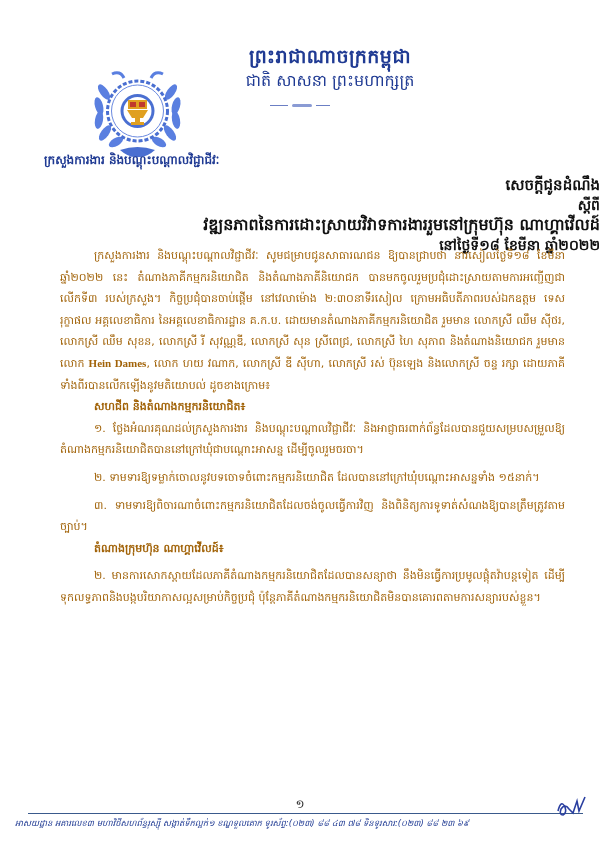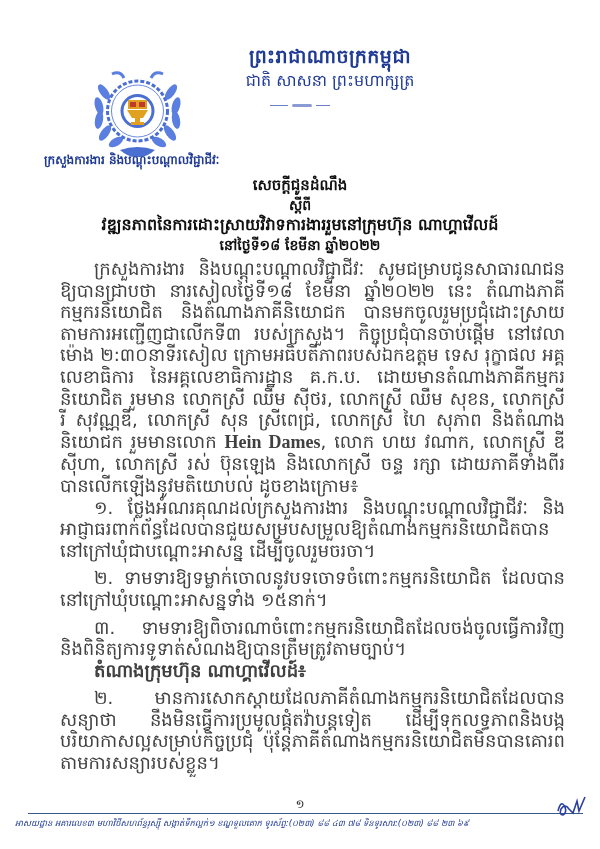--- a/index.html
+++ b/index.html
@@ -7,27 +7,27 @@
     width:600px; height:849px; background:#ffffff; position:relative; overflow:hidden;
     font-family:"DejaVu Sans", sans-serif; color:#1a1a1a;
   }
   .abs { position:absolute; }
   .kingdom { left:0; width:660px; text-align:center; top:44px; color:#1f3a93; font-size:19px; font-weight:bold; letter-spacing:0.5px; }
   .motto { left:0; width:660px; text-align:center; top:70px; color:#1f3a93; font-size:16px; }
   .divider-orn { left:270px; width:60px; top:101px; height:8px; }
   .divider-orn .line { position:absolute; top:4px; height:1px; background:#6b7fc4; }
   .logo { left:90px; top:62px; width:95px; height:98px; }
   .ministry { left:10px; top:152px; color:#1f3a93; font-size:12px; font-weight:bold; white-space:nowrap;margin-left:34px; }
-  .title-block { left:0; width:600px; top:175px; text-align:center; font-weight:bold; color:#111; }
+  .title-block { left:0; width:600px; top:175px; text-align:right; font-weight:bold; color:#111; }
   .title-block div { line-height:20px; }
   .t1 { font-size:15px; }
   .t2 { font-size:14px; }
   .t3 { font-size:16px; }
   .t4 { font-size:14px; }
-  .body-text { left:60px; width:505px; top:258px; font-size:18px; line-height:21.6px; color:#404040; text-align:justify; }
+  .body-text { left:60px; width:505px; top:245px; font-size:11px; line-height:21.6px; color:#a16207; text-align:justify; }
   .body-text p { margin:0; }
   .indent { text-indent:34px; }
   .sub { padding-left:34px; font-weight:bold; margin:0; }
   .gap { height:6px; }
   .pagenum { left:0; width:600px; text-align:center; top:796px; font-size:12px; color:#222; }
   .footer-rule { left:28px; width:555px; top:813px; height:1px; background:#3a5a8c; }
   .footer-text { left:0; width:484px; text-align:center; top:818px; font-size:8.4px; font-style:italic; color:#1f3a93; white-space:nowrap; }
   .signature { left:555px; top:793px; width:36px; height:26px; }
 </style>
 </head>
@@ -79,20 +79,21 @@
 
 <div class="abs title-block">
   <div class="t1">សេចក្ដីជូនដំណឹង</div>
   <div class="t2">ស្ដីពី</div>
   <div class="t3">វឌ្ឍនភាពនៃការដោះស្រាយវិវាទការងាររួមនៅក្រុមហ៊ុន ណាហ្គាវើលដ៍</div>
   <div class="t4">នៅថ្ងៃទី១៨ ខែមីនា ឆ្នាំ២០២២</div>
 </div>
 
 <div class="abs body-text">
   <p class="indent"><span>ក្រសួងការងារ និងបណ្ដុះបណ្ដាលវិជ្ជាជីវៈ សូមជម្រាបជូនសាធារណជន ឱ្យបានជ្រាបថា នារសៀលថ្ងៃទី១៨ ខែមីនា ឆ្នាំ២០២២ នេះ តំណាងភាគីកម្មករនិយោជិត និងតំណាងភាគីនិយោជក បានមកចូលរួមប្រជុំដោះស្រាយតាមការអញ្ជើញជាលើកទី៣ របស់ក្រសួង។ កិច្ចប្រជុំបានចាប់ផ្ដើម នៅវេលាម៉ោង ២:៣០នាទីរសៀល ក្រោមអធិបតីភាពរបស់ឯកឧត្ដម ទេស រុក្ខាផល អគ្គលេខាធិការ នៃអគ្គលេខាធិការដ្ឋាន គ.ក.ប. ដោយមានតំណាងភាគីកម្មករនិយោជិត រួមមាន លោកស្រី ឈឹម ស៊ីថរ, លោកស្រី ឈឹម សុខន, លោកស្រី រី សុវណ្ណឌី, លោកស្រី សុន ស្រីពេជ្រ, លោកស្រី ហៃ សុភាព និងតំណាងនិយោជក រួមមានលោក </span><b style="font-family:'Liberation Serif', serif;">Hein Dames</b><span>, លោក ហយ វណាក, លោកស្រី ឌី ស៊ីហា, លោកស្រី រស់ ប៊ុនឡេង និងលោកស្រី ចន្ទ រក្សា ដោយភាគីទាំងពីរបានលើកឡើងនូវមតិយោបល់ ដូចខាងក្រោម៖</span></p>
+  <p class="sub">សហជីព និងតំណាងកម្មករនិយោជិត៖</p>
   <p class="indent">១. ថ្លែងអំណរគុណដល់ក្រសួងការងារ និងបណ្ដុះបណ្ដាលវិជ្ជាជីវៈ និងអាជ្ញាធរពាក់ព័ន្ធដែលបានជួយសម្របសម្រួលឱ្យតំណាងកម្មករនិយោជិតបាននៅក្រៅឃុំជាបណ្ដោះអាសន្ន ដើម្បីចូលរួមចរចា។</p>
   <div class="gap"></div>
   <p class="indent">២. ទាមទារឱ្យទម្លាក់ចោលនូវបទចោទចំពោះកម្មករនិយោជិត ដែលបាននៅក្រៅឃុំបណ្ដោះអាសន្នទាំង ១៥នាក់។</p>
   <div class="gap"></div>
   <p class="indent">៣. ទាមទារឱ្យពិចារណាចំពោះកម្មករនិយោជិតដែលចង់ចូលធ្វើការវិញ និងពិនិត្យការទូទាត់សំណងឱ្យបានត្រឹមត្រូវតាមច្បាប់។</p>
   <p class="sub">តំណាងក្រុមហ៊ុន ណាហ្គាវើលដ៍៖</p>
   <div class="gap"></div>
   <p class="indent">២. មានការសោកស្ដាយដែលភាគីតំណាងកម្មករនិយោជិតដែលបានសន្យាថា នឹងមិនធ្វើការប្រមូលផ្ដុំតវ៉ាបន្តទៀត ដើម្បីទុកលទ្ធភាពនិងបង្កបរិយាកាសល្អសម្រាប់កិច្ចប្រជុំ ប៉ុន្តែភាគីតំណាងកម្មករនិយោជិតមិនបានគោរពតាមការសន្យារបស់ខ្លួន។</p>
   <div class="gap"></div>
 </div>

